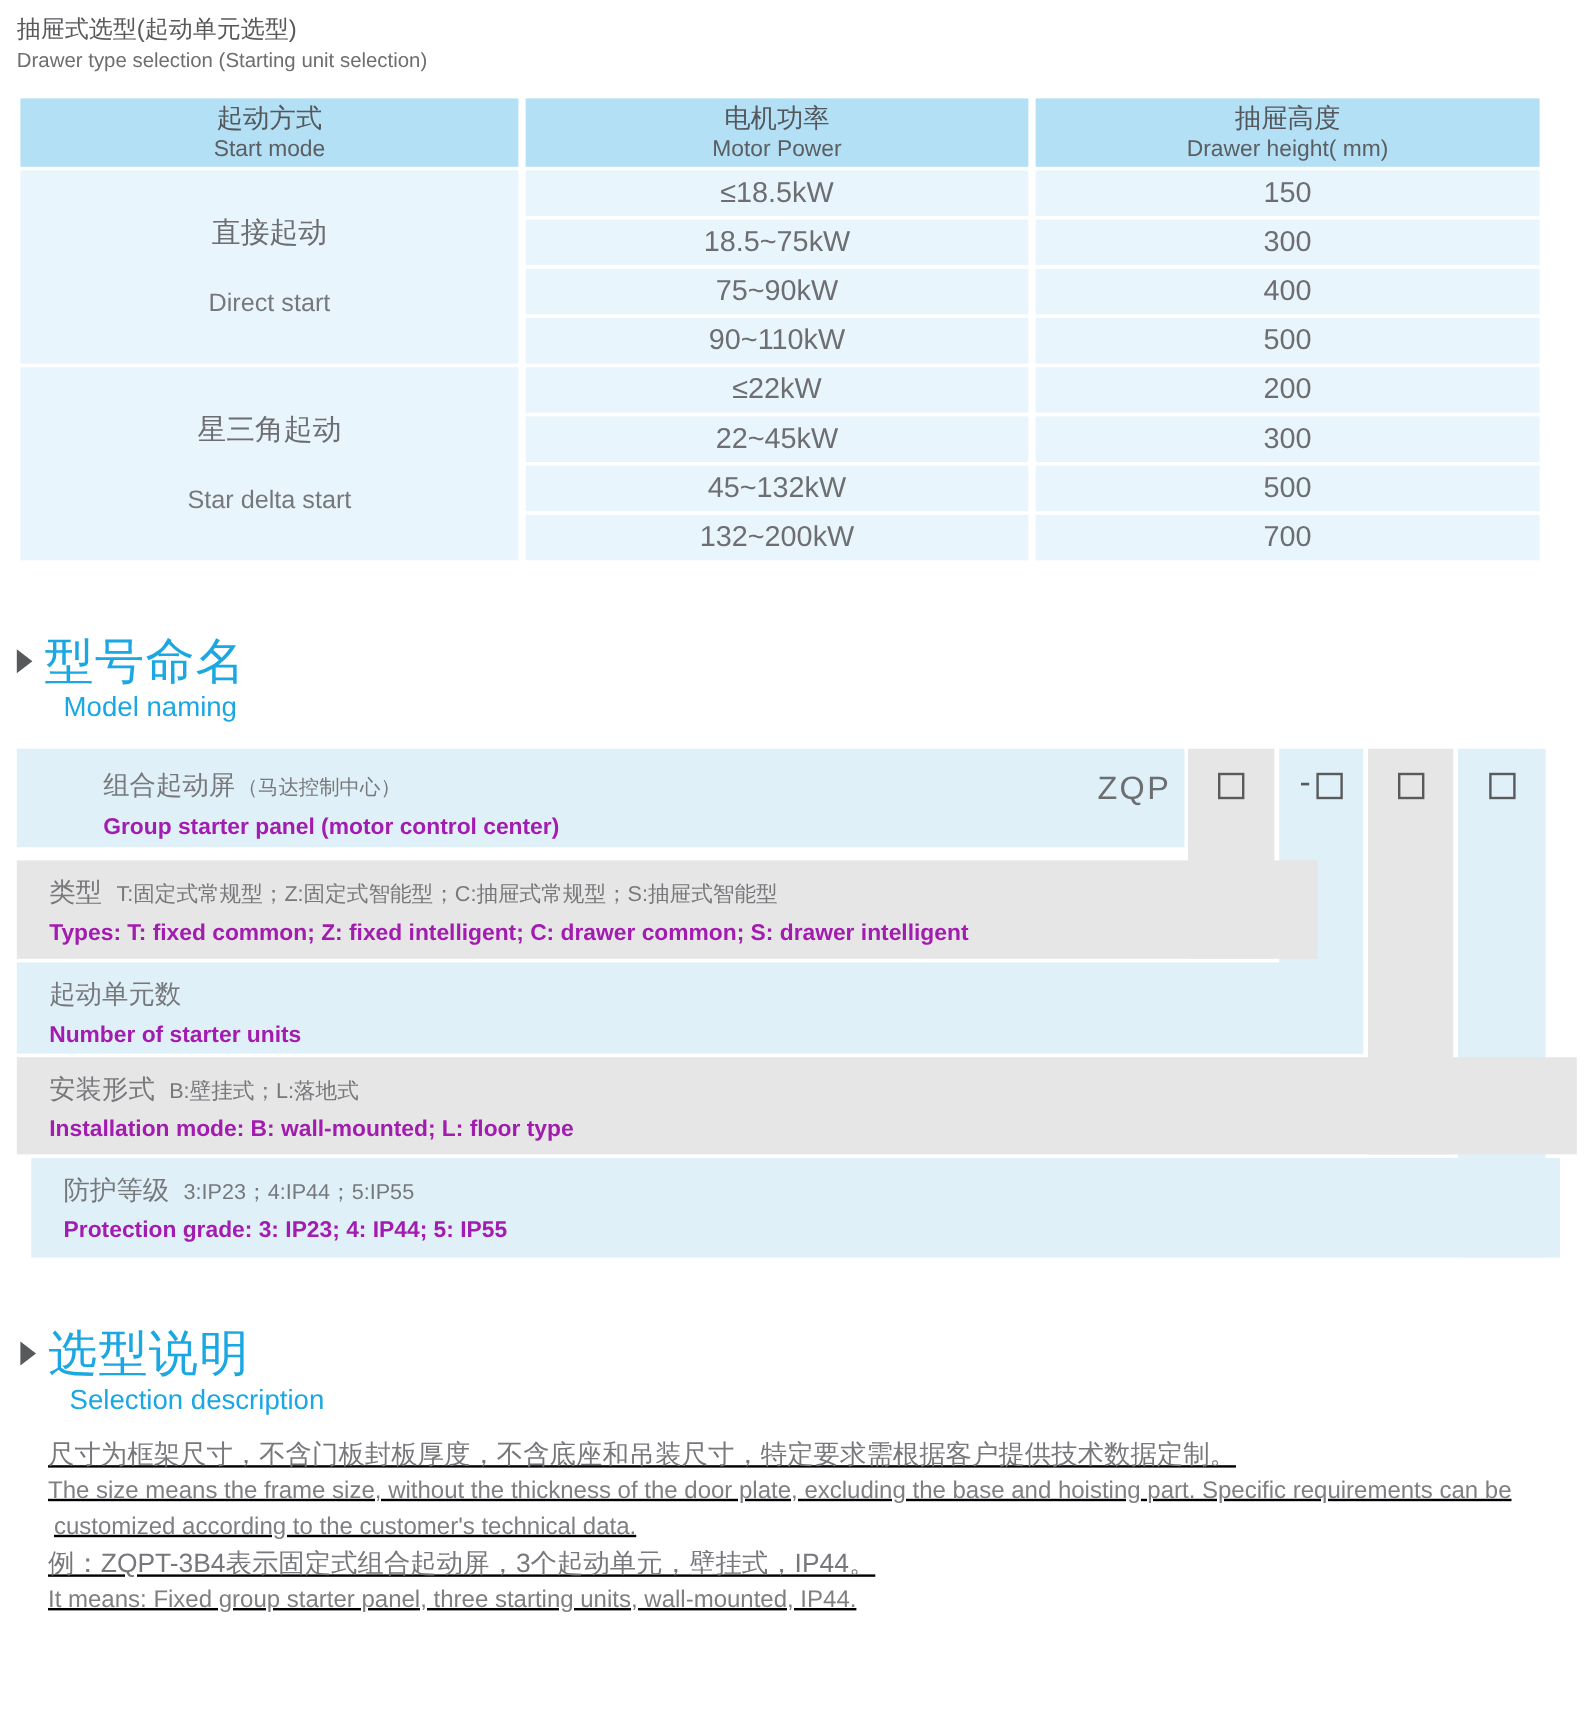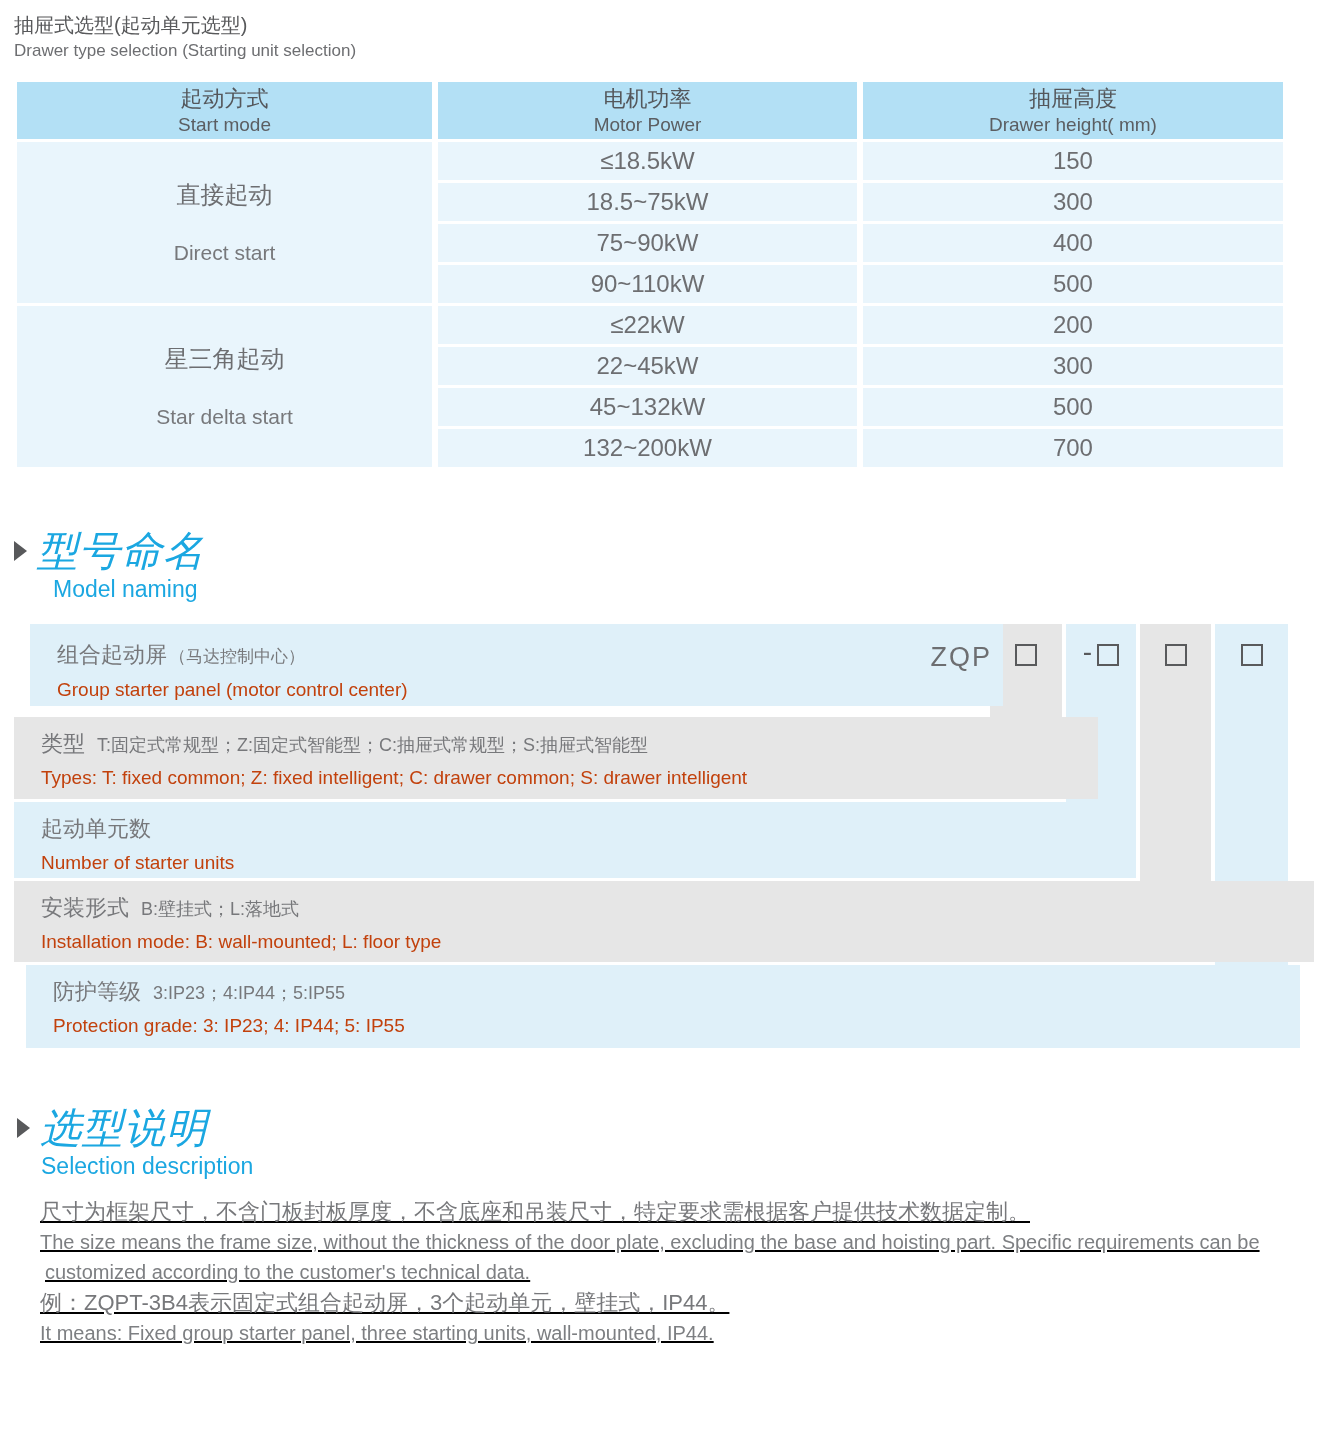--- a/index.html
+++ b/index.html
@@ -28,47 +28,47 @@
     background:#e9f5fc;height:38px;padding:0;text-align:center;vertical-align:middle;
     font-size:24px;color:#6d6e71;
   }
   td.mode .cn{display:block;font-size:24px;color:#6d6e71;line-height:32px;}
   td.mode .en{display:block;font-size:21px;color:#77787b;line-height:27px;margin-top:28px;}
 
   
   .section{margin-left:14px;}
   .section .row1{display:flex;align-items:center;}
   .tri{width:0;height:0;border-left:13px solid #58595b;border-top:10px solid transparent;border-bottom:10px solid transparent;margin-right:10px;}
-  .section-cn{font-size:41px;color:#1ba7e1;line-height:48px;letter-spacing:1px;font-style:italic;}
+  .section-cn{font-size:41px;color:#1ba7e1;line-height:48px;letter-spacing:1px;}
   .section-en{font-size:23px;color:#1ba7e1;line-height:29px;margin-left:39px;}
   .section.model{margin-top:57px;}
   .section.select{margin-top:56px;margin-left:17px;}
-  .section.select .section-en{margin-left:24px;}
+  .section.select .section-en{margin-left:41px;}
 
   
   .diagram{position:relative;margin:20px 0 0 14px;width:1274px;height:424px;}
   .band,.strip{position:absolute;box-sizing:border-box;}
   .blue{background:#dff0f9;}
   .gray{background:#e6e6e6;}
-  .b1{top:0;left:16px;width:973px;height:82px;}
+  .b1{top:0;left:0;width:973px;height:82px;padding-left:45px;}
   .b2{top:93px;left:0;width:1084px;height:82px;}
   .b3{top:178px;left:0;width:1122px;height:76px;}
   .b4{top:257px;left:0;width:1300px;height:81px;}
   .b5{top:341px;left:12px;width:1274px;height:83px;}
   .s1{top:0;left:976px;width:72px;height:175px;}
   .s2{top:0;left:1052px;width:70px;height:254px;}
   .s3{top:0;left:1126px;width:71px;height:338px;}
   .s4{top:0;left:1201px;width:73px;height:424px;}
 
   .band-inner{padding:13px 0 0 27px;}
   .b1 .band-inner{padding-top:17px;}
   .band-cn{font-size:22px;color:#77787b;line-height:28px;}
   .band-cn .detail{font-size:18px;color:#77787b;margin-left:12px;}
   .b1 .band-cn .detail{font-size:17px;margin-left:2px;}
-  .band-en{font-size:19px;color:#c2410c;line-height:24px;margin-top:7px;}
+  .band-en{font-size:19px;color:#a21caf;line-height:24px;margin-top:7px;font-weight:bold;}
 
   .code-prefix{position:absolute;top:18px;right:11px;font-size:27px;color:#6d6e71;letter-spacing:2px;}
   .codebox{width:22px;height:22px;border:2px solid #595a5c;box-sizing:border-box;background:transparent;}
   .strip .solo{position:absolute;top:20px;left:50%;transform:translateX(-50%);}
   .code-pair{position:absolute;top:20px;left:0;width:100%;display:flex;justify-content:center;align-items:center;}
   .code-dash{font-size:28px;color:#58595b;line-height:22px;margin-right:5px;position:relative;top:-3px;}
 
   
   .notes{margin:15px 0 0 40px;text-decoration:underline;}
   .note{color:#7d7f82;}

